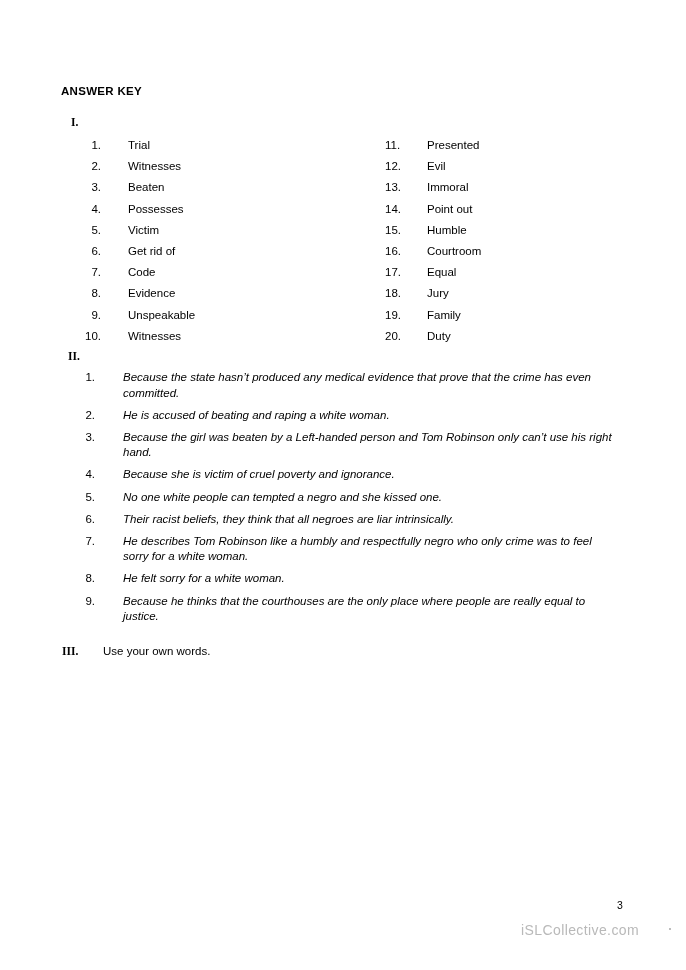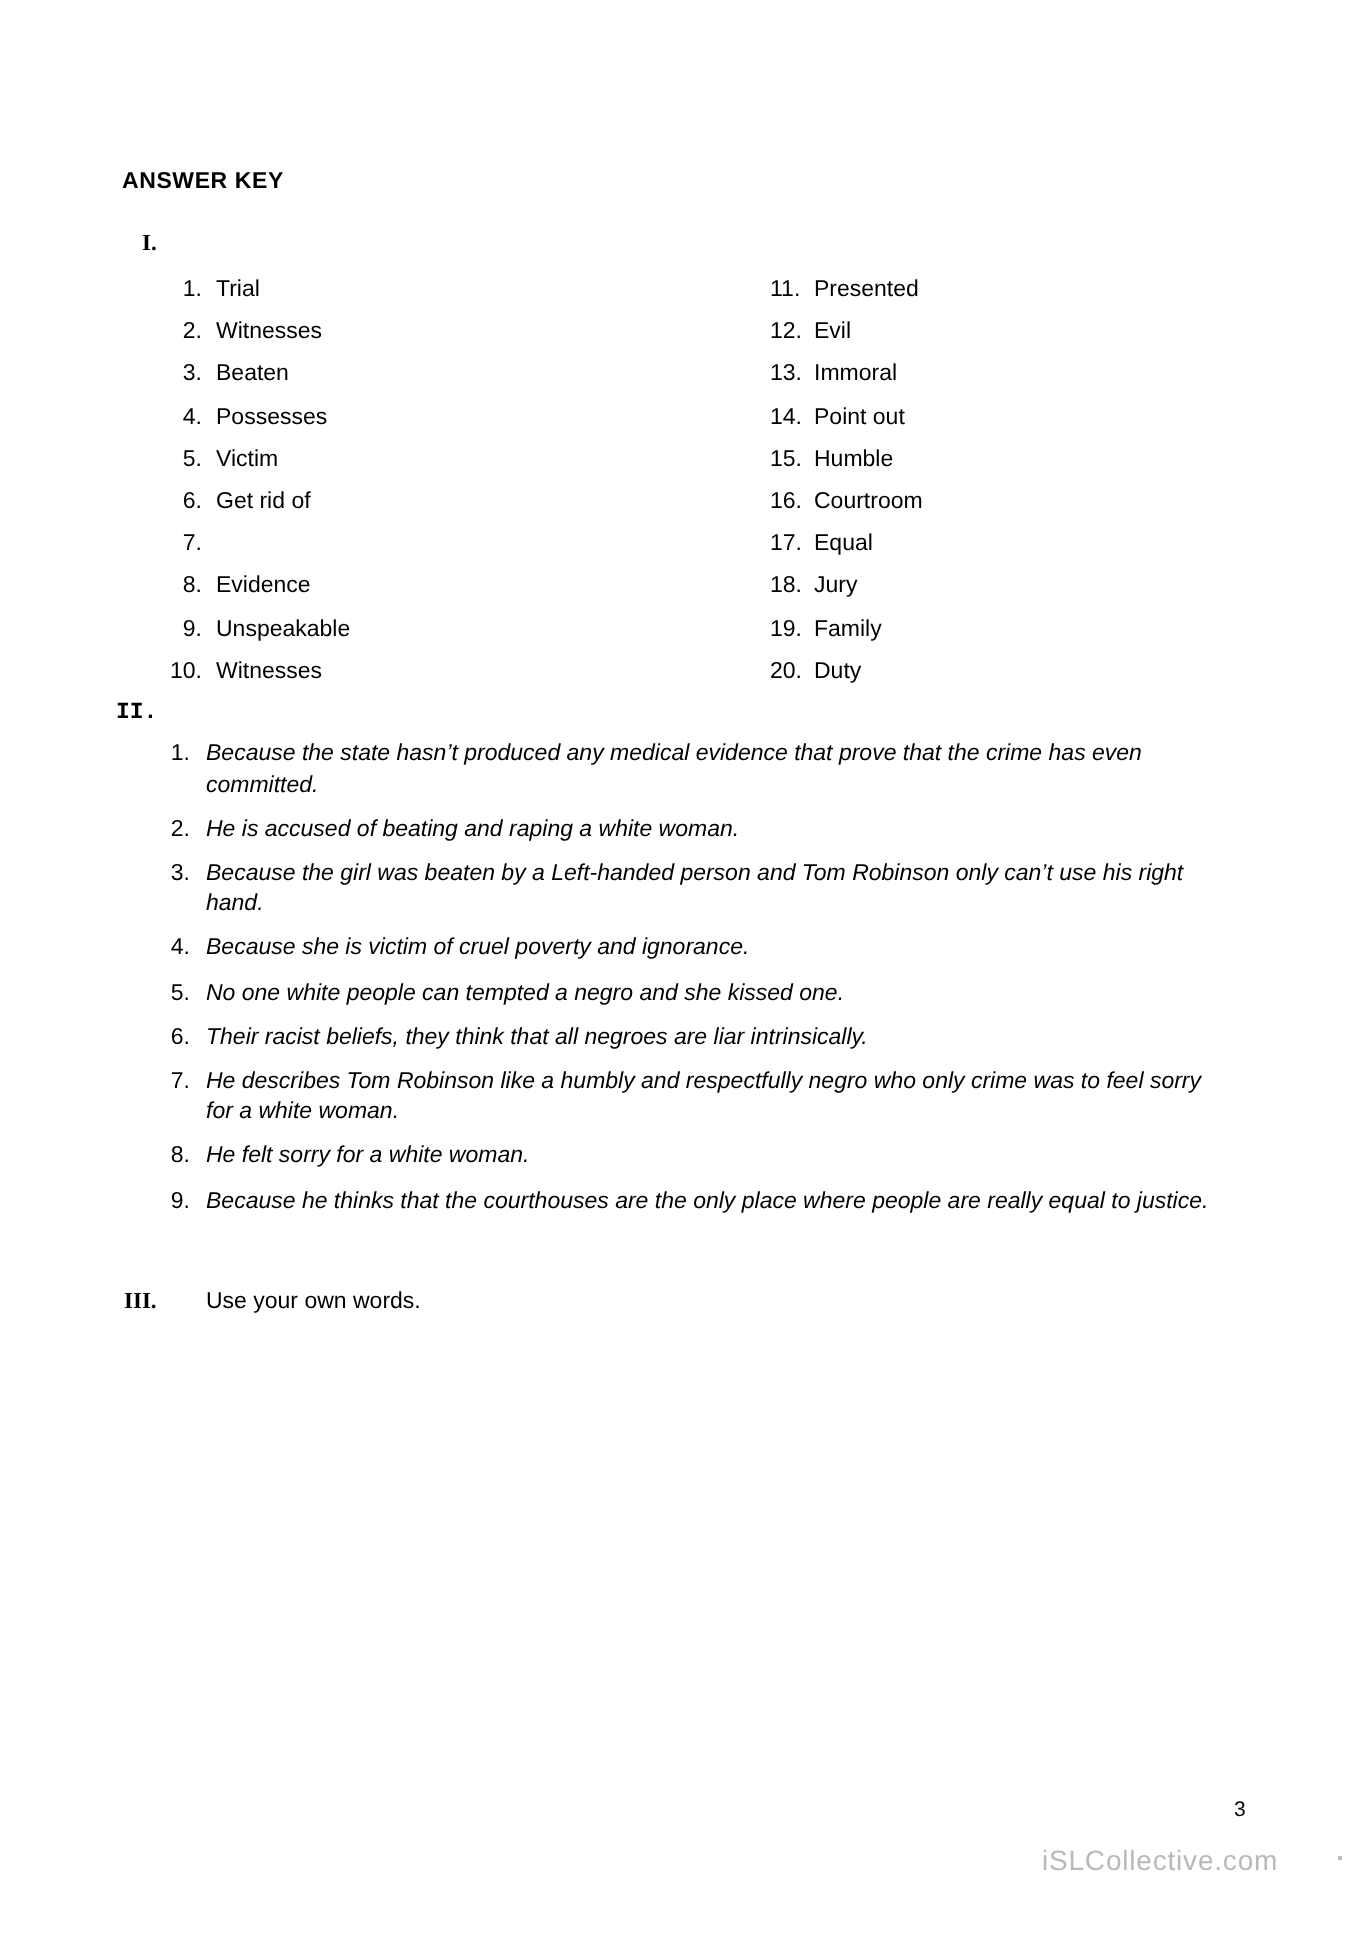--- a/index.html
+++ b/index.html
@@ -30,21 +30,21 @@
     font-weight: bold;
     letter-spacing: 0.3px;
   }
   .roman {
     position: absolute;
     font-size: 11.5px;
     font-weight: bold;
     font-family: "Liberation Serif", serif;
   }
   #roman-1 { left: 71px; top: 116px; }
-  #roman-2 { left: 58px; top: 350px; font-family: Liberation Mono, monospace; }
+  #roman-2 { left: 68px; top: 350px; }
   #roman-3 { left: 62px; top: 645px; }
 
   
   .col-list {
     position: absolute;
     font-size: 11.5px;
   }
   #col-left { left: 84px; top: 138px; width: 240px; }
   #col-right { left: 385px; top: 138px; width: 240px; }
 
@@ -60,21 +60,21 @@
     text-align: right;
     padding-right: 7px;
     box-sizing: border-box;
   }
   #col-right .item .num {
     width: 22px;
     flex: 0 0 22px;
     text-align: left;
     padding-right: 4px;
   }
-  .item .txt { flex: 1 1 auto; }
+  .item .txt { flex: 1 1 auto; margin-left: 20px; }
 
   
   #section-2 {
     position: absolute;
     left: 78px;
     top: 370px;
     width: 535px;
     font-size: 11.5px;
   }
   #section-2 .item {
@@ -151,20 +151,21 @@
       <div class="item">
         <span class="num">5.</span>
         <span class="txt">Victim</span>
       </div>
       <div class="item">
         <span class="num">6.</span>
         <span class="txt">Get rid of</span>
       </div>
       <div class="item">
         <span class="num">7.</span>
+        <span class="txt">Code</span>
       </div>
       <div class="item">
         <span class="num">8.</span>
         <span class="txt">Evidence</span>
       </div>
       <div class="item">
         <span class="num">9.</span>
         <span class="txt">Unspeakable</span>
       </div>
       <div class="item">

